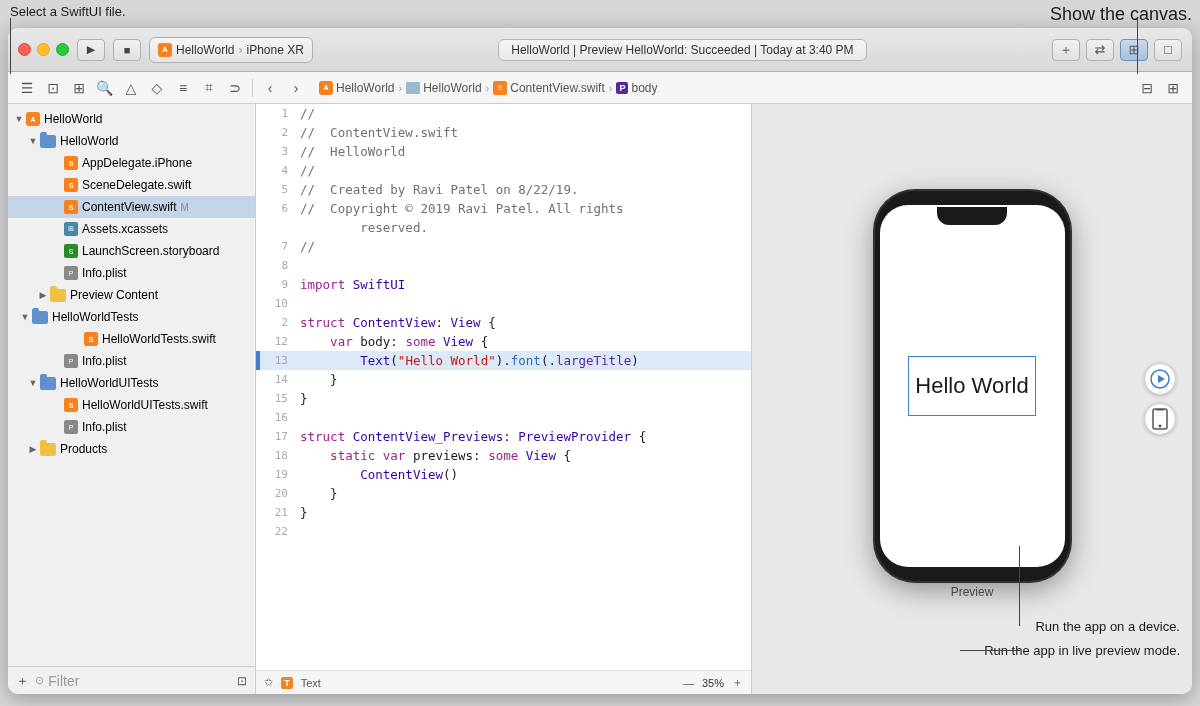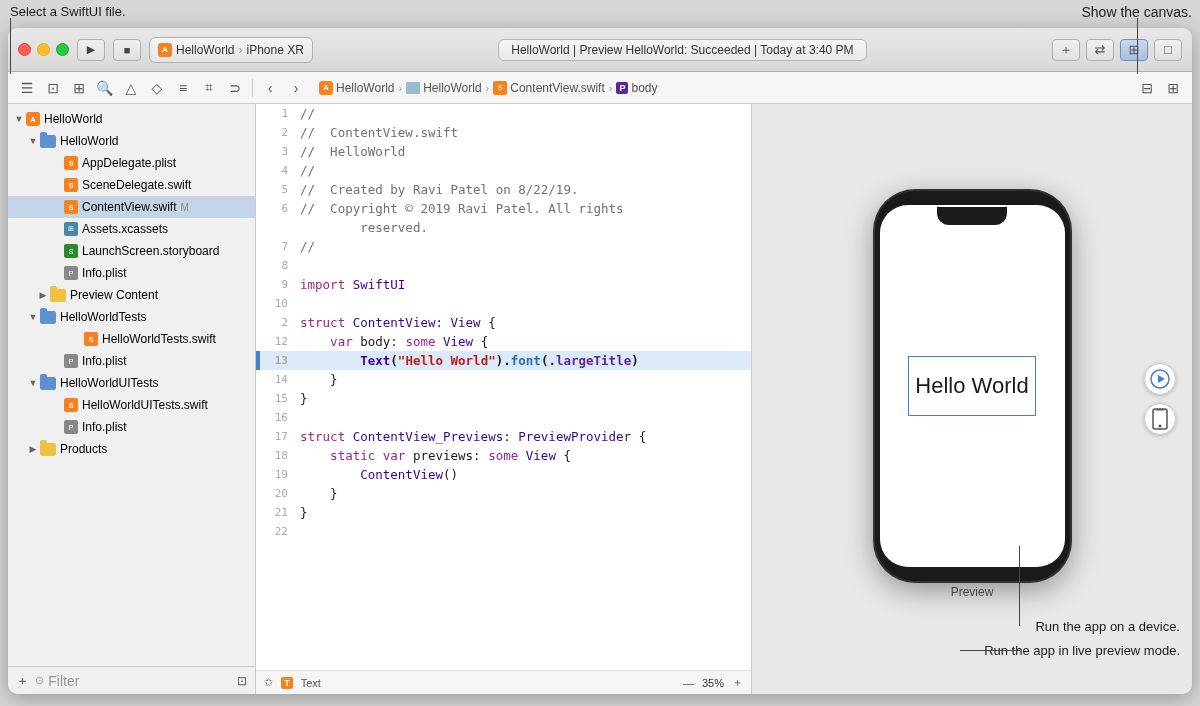--- a/index.html
+++ b/index.html
@@ -355,21 +355,21 @@
       overflow: auto;
       font-family: "SF Mono", "Menlo", "Monaco", monospace;
       font-size: 12.5px;
       line-height: 19px;
     }
     .code-line {
       display: flex;
       align-items: stretch;
       min-height: 19px;
     }
-    .code-line.highlighted { background: #dce9f8; font-weight: bold; }
+    .code-line.highlighted { background: #dce9f8; }
     .line-num {
       width: 36px;
       text-align: right;
       padding-right: 8px;
       color: #aaa;
       flex-shrink: 0;
       user-select: none;
       font-size: 11px;
       line-height: 19px;
     }
@@ -504,21 +504,21 @@
       position: absolute;
       top: 4px;
       left: 10px;
       font-size: 13px;
       color: #1a1a1a;
     }
     .annotation-top-right {
       position: absolute;
       top: 4px;
       right: 8px;
-      font-size: 14px;
+      font-size: 18px;
       color: #1a1a1a;
     }
 
     
     .ann-line-v {
       position: absolute;
       width: 1px;
       background: #555;
     }
 
@@ -631,21 +631,21 @@
 
         <div class="tree-item" style="padding-left:18px;">
           <span class="disclosure-btn open"></span>
           <div class="file-icon-folder blue"></div>
           <span>HelloWorld</span>
         </div>
 
         <div class="tree-item" style="padding-left:42px;">
           <span class="disclosure-btn empty"></span>
           <div class="file-icon-swift">S</div>
-          <span>AppDelegate.plist</span>
+          <span>AppDelegate.iPhone</span>
         </div>
 
         <div class="tree-item" style="padding-left:42px;">
           <span class="disclosure-btn empty"></span>
           <div class="file-icon-swift">S</div>
           <span>SceneDelegate.swift</span>
         </div>
 
         <div class="tree-item selected" style="padding-left:42px;">
           <span class="disclosure-btn empty"></span>
@@ -671,21 +671,21 @@
           <div class="file-icon-plist">P</div>
           <span>Info.plist</span>
         </div>
 
         <div class="tree-item" style="padding-left:28px;">
           <span class="disclosure-btn closed"></span>
           <div class="file-icon-folder"></div>
           <span>Preview Content</span>
         </div>
 
-        <div class="tree-item" style="padding-left:18px;">
+        <div class="tree-item" style="padding-left:10px;">
           <span class="disclosure-btn open"></span>
           <div class="file-icon-folder blue"></div>
           <span>HelloWorldTests</span>
         </div>
 
         <div class="tree-item" style="padding-left:62px;">
           <span class="disclosure-btn empty"></span>
           <div class="file-icon-swift">S</div>
           <span>HelloWorldTests.swift</span>
         </div>

